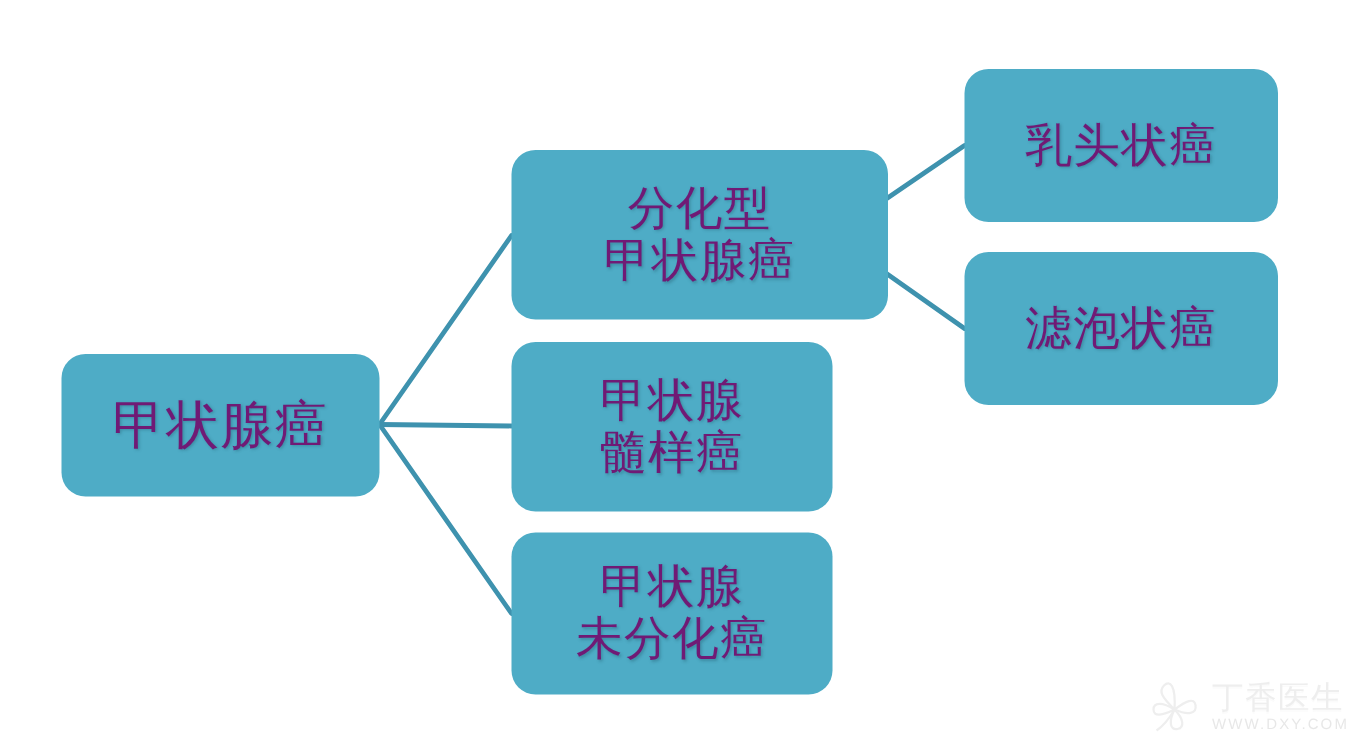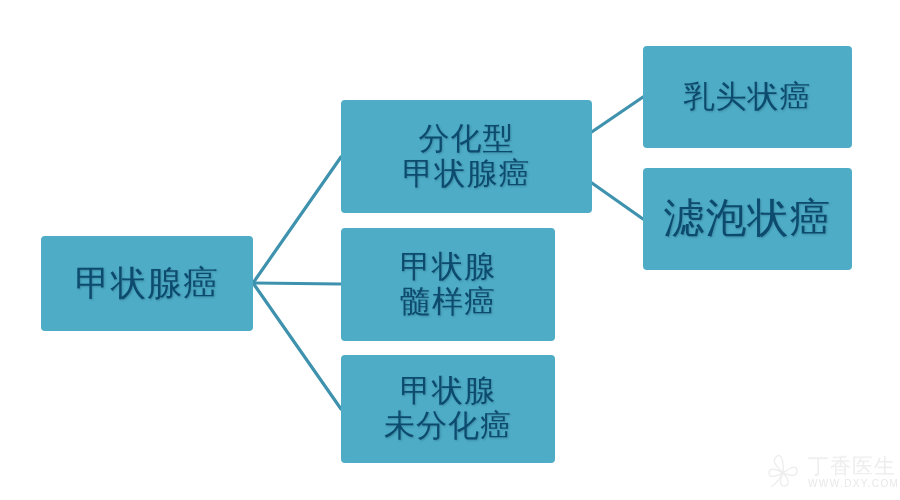--- a/index.html
+++ b/index.html
@@ -30,23 +30,23 @@
     z-index: 1;
   }
   .node {
     position: absolute;
     z-index: 2;
     box-sizing: border-box;
     display: flex;
     align-items: center;
     justify-content: center;
     text-align: center;
-    border-radius: 4px;
+    border-radius: 16px;
     background: #4EACC6;
-    color: #0c4a6e;
+    color: #701a75;
     line-height: 1.12;
     text-shadow: 1px 1px 2px rgba(40, 100, 120, 0.45);
     letter-spacing: 1px;
     white-space: pre-line;
     user-select: none;
   }
   .node-label {
     display: block;
     white-space: pre-line;
   }
@@ -87,21 +87,21 @@
     top: 46px;
     width: 209px;
     height: 102px;
     font-size: 31px;
   }
   #node-follicular {
     left: 643px;
     top: 168px;
     width: 209px;
     height: 102px;
-    font-size: 41px;
+    font-size: 31px;
   }
 
   
   #watermark {
     position: absolute;
     left: 762px;
     top: 448px;
     width: 134px;
     height: 48px;
     z-index: 3;

